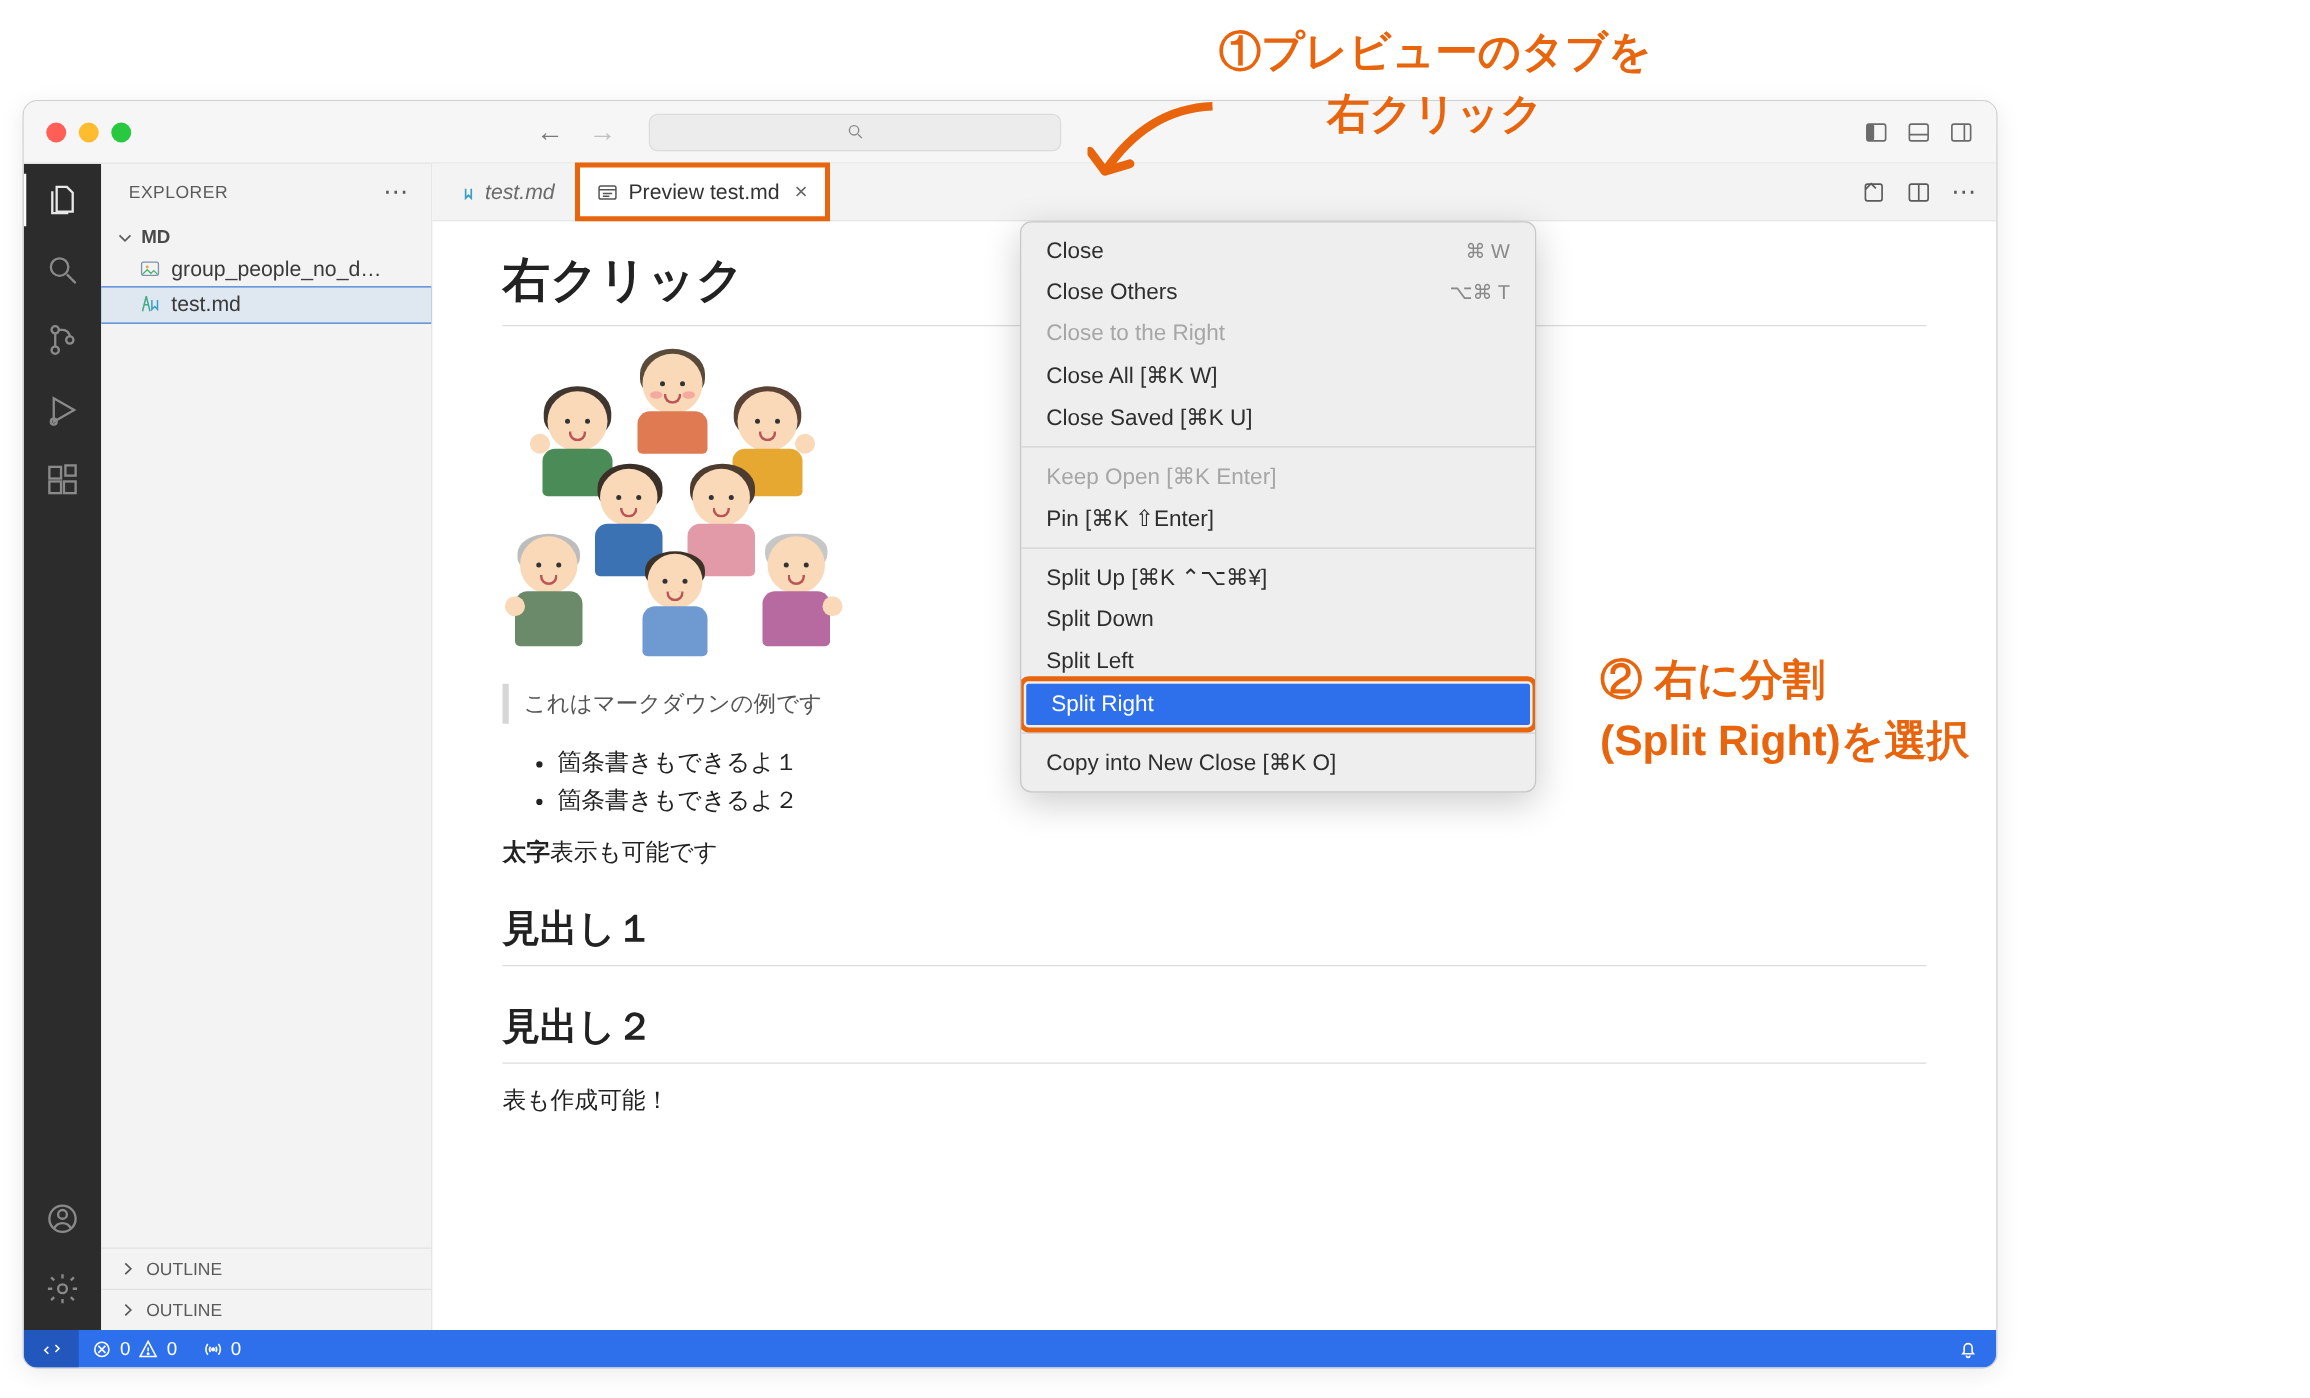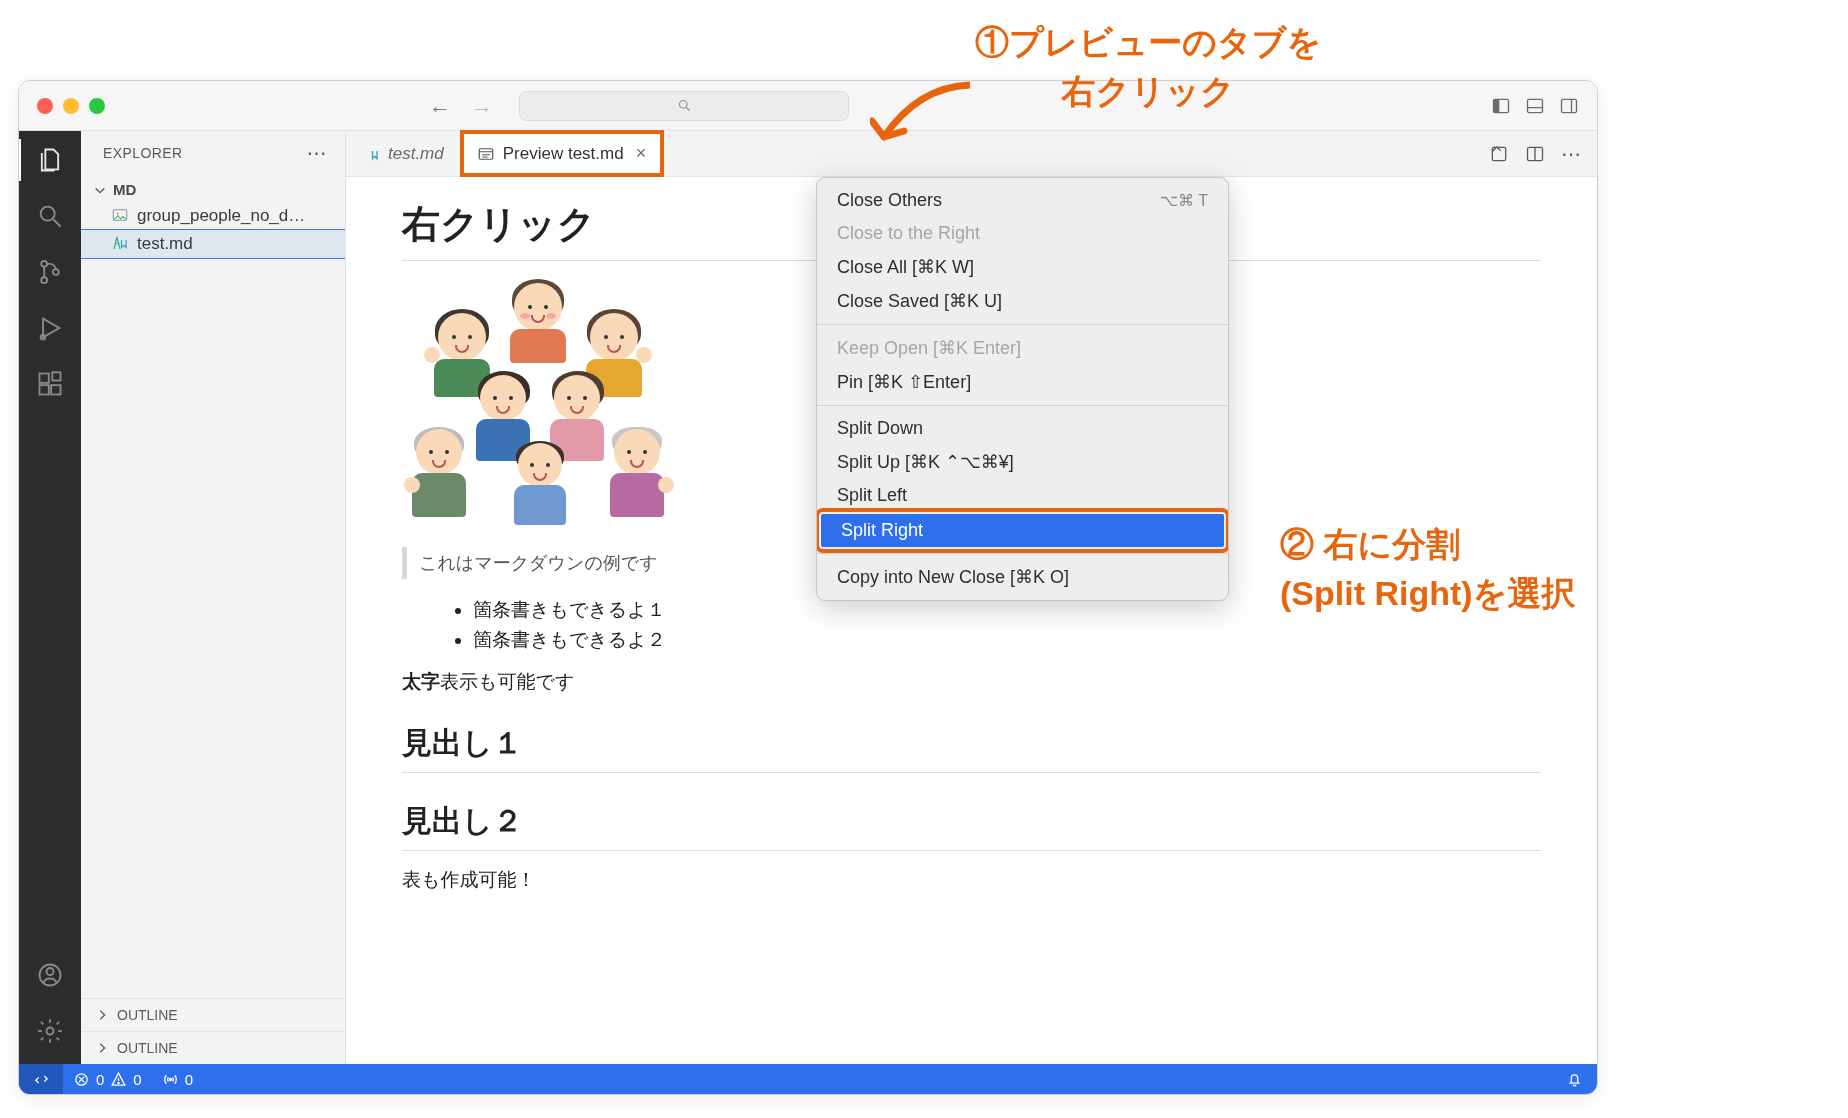--- a/index.html
+++ b/index.html
@@ -59,21 +59,21 @@
 .tab.highlighted { outline: 4px solid #e8650e; outline-offset: -3px; z-index: 5; }
 .tabbar-actions { margin-left: auto; display: flex; align-items: center; gap: 16px; padding: 0 16px; color: #5a5a5a; }
 .tabbar-actions svg { width: 20px; height: 20px; stroke: currentColor; fill: none; stroke-width: 1.6; }
 .tabbar-actions .dots { font-size: 20px; }
 
 .preview { flex: 1; overflow: auto; padding: 22px 56px 40px 56px; color: #222; }
 .preview h1 { font-size: 38px; font-weight: 800; border-bottom: 1px solid #dcdcdc; padding-bottom: 10px; margin-bottom: 18px; }
 .preview h2 { font-size: 30px; font-weight: 800; border-bottom: 1px solid #dcdcdc; padding-bottom: 8px; margin: 28px 0 16px; }
 .preview .illust { margin: 10px 0 18px 0; }
 .preview blockquote { border-left: 5px solid #d6d6d6; padding: 4px 12px; color: #555; margin: 12px 0 18px; font-size: 18px; }
-.preview ul { margin: 8px 0 16px 71px; font-size: 19px; }
+.preview ul { margin: 8px 0 16px 44px; font-size: 19px; }
 .preview ul li { margin: 4px 0; }
 .preview p { font-size: 19px; margin: 10px 0; }
 
 .context-menu { position: absolute; top: 46px; left: 470px; width: 413px; background: #eeeeee; border: 1px solid #c8c8c8; border-radius: 9px; box-shadow: 0 8px 30px rgba(0,0,0,0.2); overflow: hidden; z-index: 50; padding: 6px 0; }
 .menu-item { display: flex; align-items: center; justify-content: space-between; padding: 6px 20px; font-size: 18px; color: #2e2e2e; }
 .menu-item.disabled { color: #a6a6a6; }
 .menu-item .shortcut { color: #8a8a8a; font-size: 16px; }
 .menu-item.selected { background: #2e6fec; color: #fff; }
 .menu-item.highlighted { outline: 4px solid #e8650e; outline-offset: 2px; margin: 2px 4px; border-radius: 2px; }
 .menu-sep { height: 1px; background: #d2d2d2; margin: 6px 0; }
@@ -375,20 +375,24 @@
           <li>箇条書きもできるよ２</li>
         </ul>
         <p><strong>太字</strong><span>表示も可能です</span></p>
         <h2>見出し１</h2>
         <h2>見出し２</h2>
         <p>表も作成可能！</p>
       </div>
 
       <div class="context-menu">
         <div class="menu-item">
+          <span>Close</span>
+          <span class="shortcut">⌘ W</span>
+        </div>
+        <div class="menu-item">
           <span>Close Others</span>
           <span class="shortcut">⌥⌘ T</span>
         </div>
         <div class="menu-item disabled">
           <span>Close to the Right</span>
         </div>
         <div class="menu-item">
           <span>Close All [⌘K W]</span>
         </div>
         <div class="menu-item">
@@ -396,24 +400,24 @@
         </div>
         <div class="menu-sep"></div>
         <div class="menu-item disabled">
           <span>Keep Open [⌘K Enter]</span>
         </div>
         <div class="menu-item">
           <span>Pin [⌘K ⇧Enter]</span>
         </div>
         <div class="menu-sep"></div>
         <div class="menu-item">
+          <span>Split Up [⌘K ⌃⌥⌘¥]</span>
+        </div>
+        <div class="menu-item">
           <span>Split Down</span>
-        </div>
-        <div class="menu-item">
-          <span>Split Up [⌘K ⌃⌥⌘¥]</span>
         </div>
         <div class="menu-item">
           <span>Split Left</span>
         </div>
         <div class="menu-item selected highlighted">
           <span>Split Right</span>
         </div>
         <div class="menu-sep"></div>
         <div class="menu-item">
           <span>Copy into New Close [⌘K O]</span>

